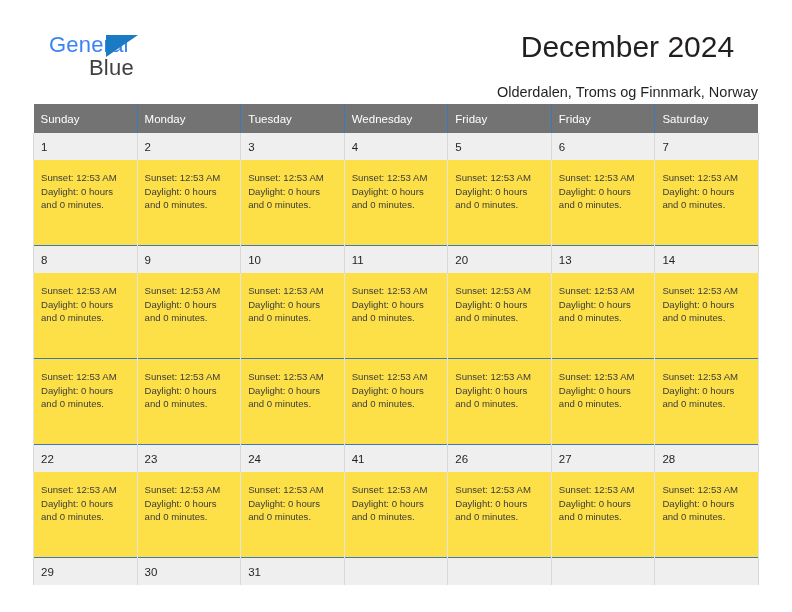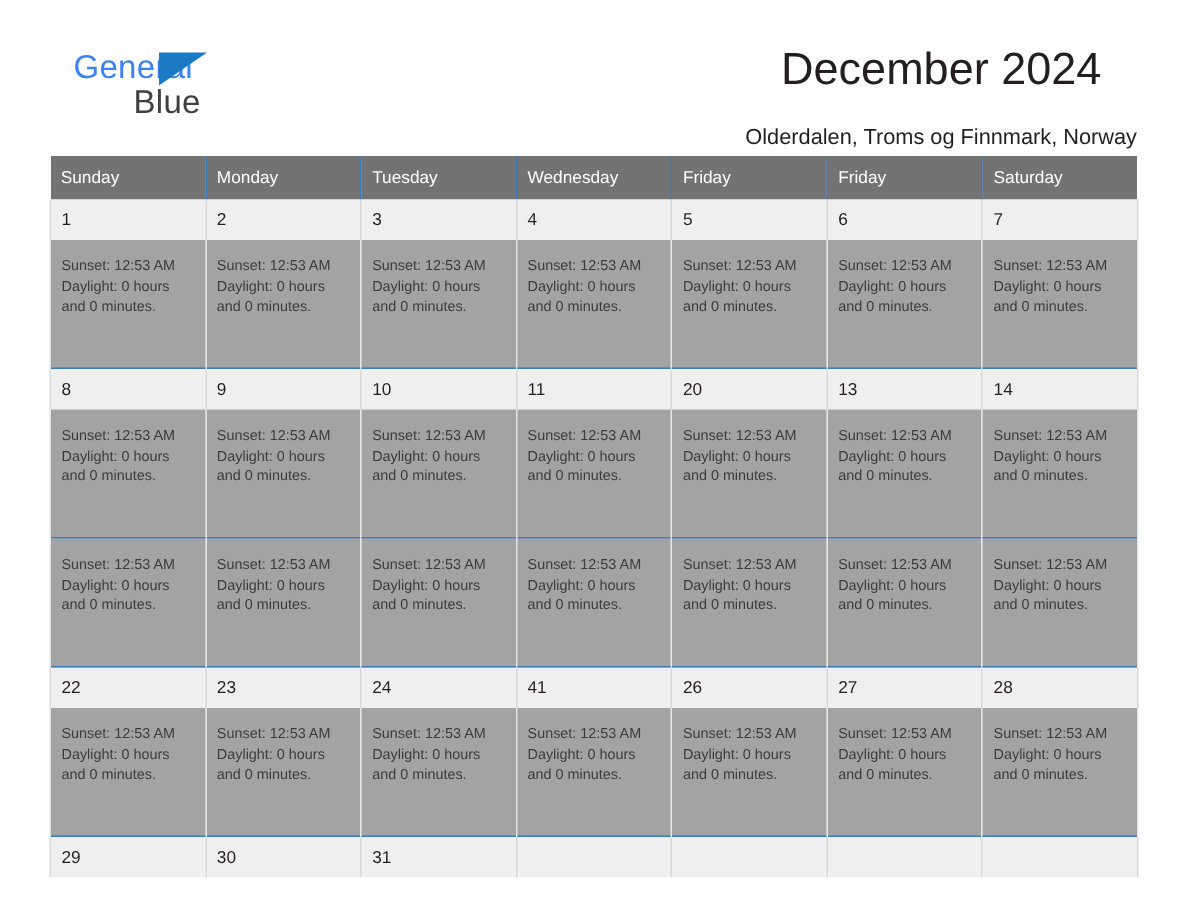--- a/index.html
+++ b/index.html
@@ -122,21 +122,21 @@
     padding: 3px 0 3px 7px;
     font-size: 11.5px;
     color: #231f20;
     vertical-align: middle;
     border-right: 1px solid #d8d8d8;
     border-left: 1px solid #d8d8d8;
   }
   .daynum-row td.blank { background: #efefef; }
 
   .detail-row td {
-    background: #a3a3a3;
+    background: #fde047;
     height: 66px;
     padding: 11px 6px 8px 7px;
     font-size: 9.6px;
     line-height: 13.6px;
     color: #3c3c3c;
     vertical-align: top;
     border-right: 1px solid #e4e4e4;
     border-left: 1px solid #e4e4e4;
   }
 

